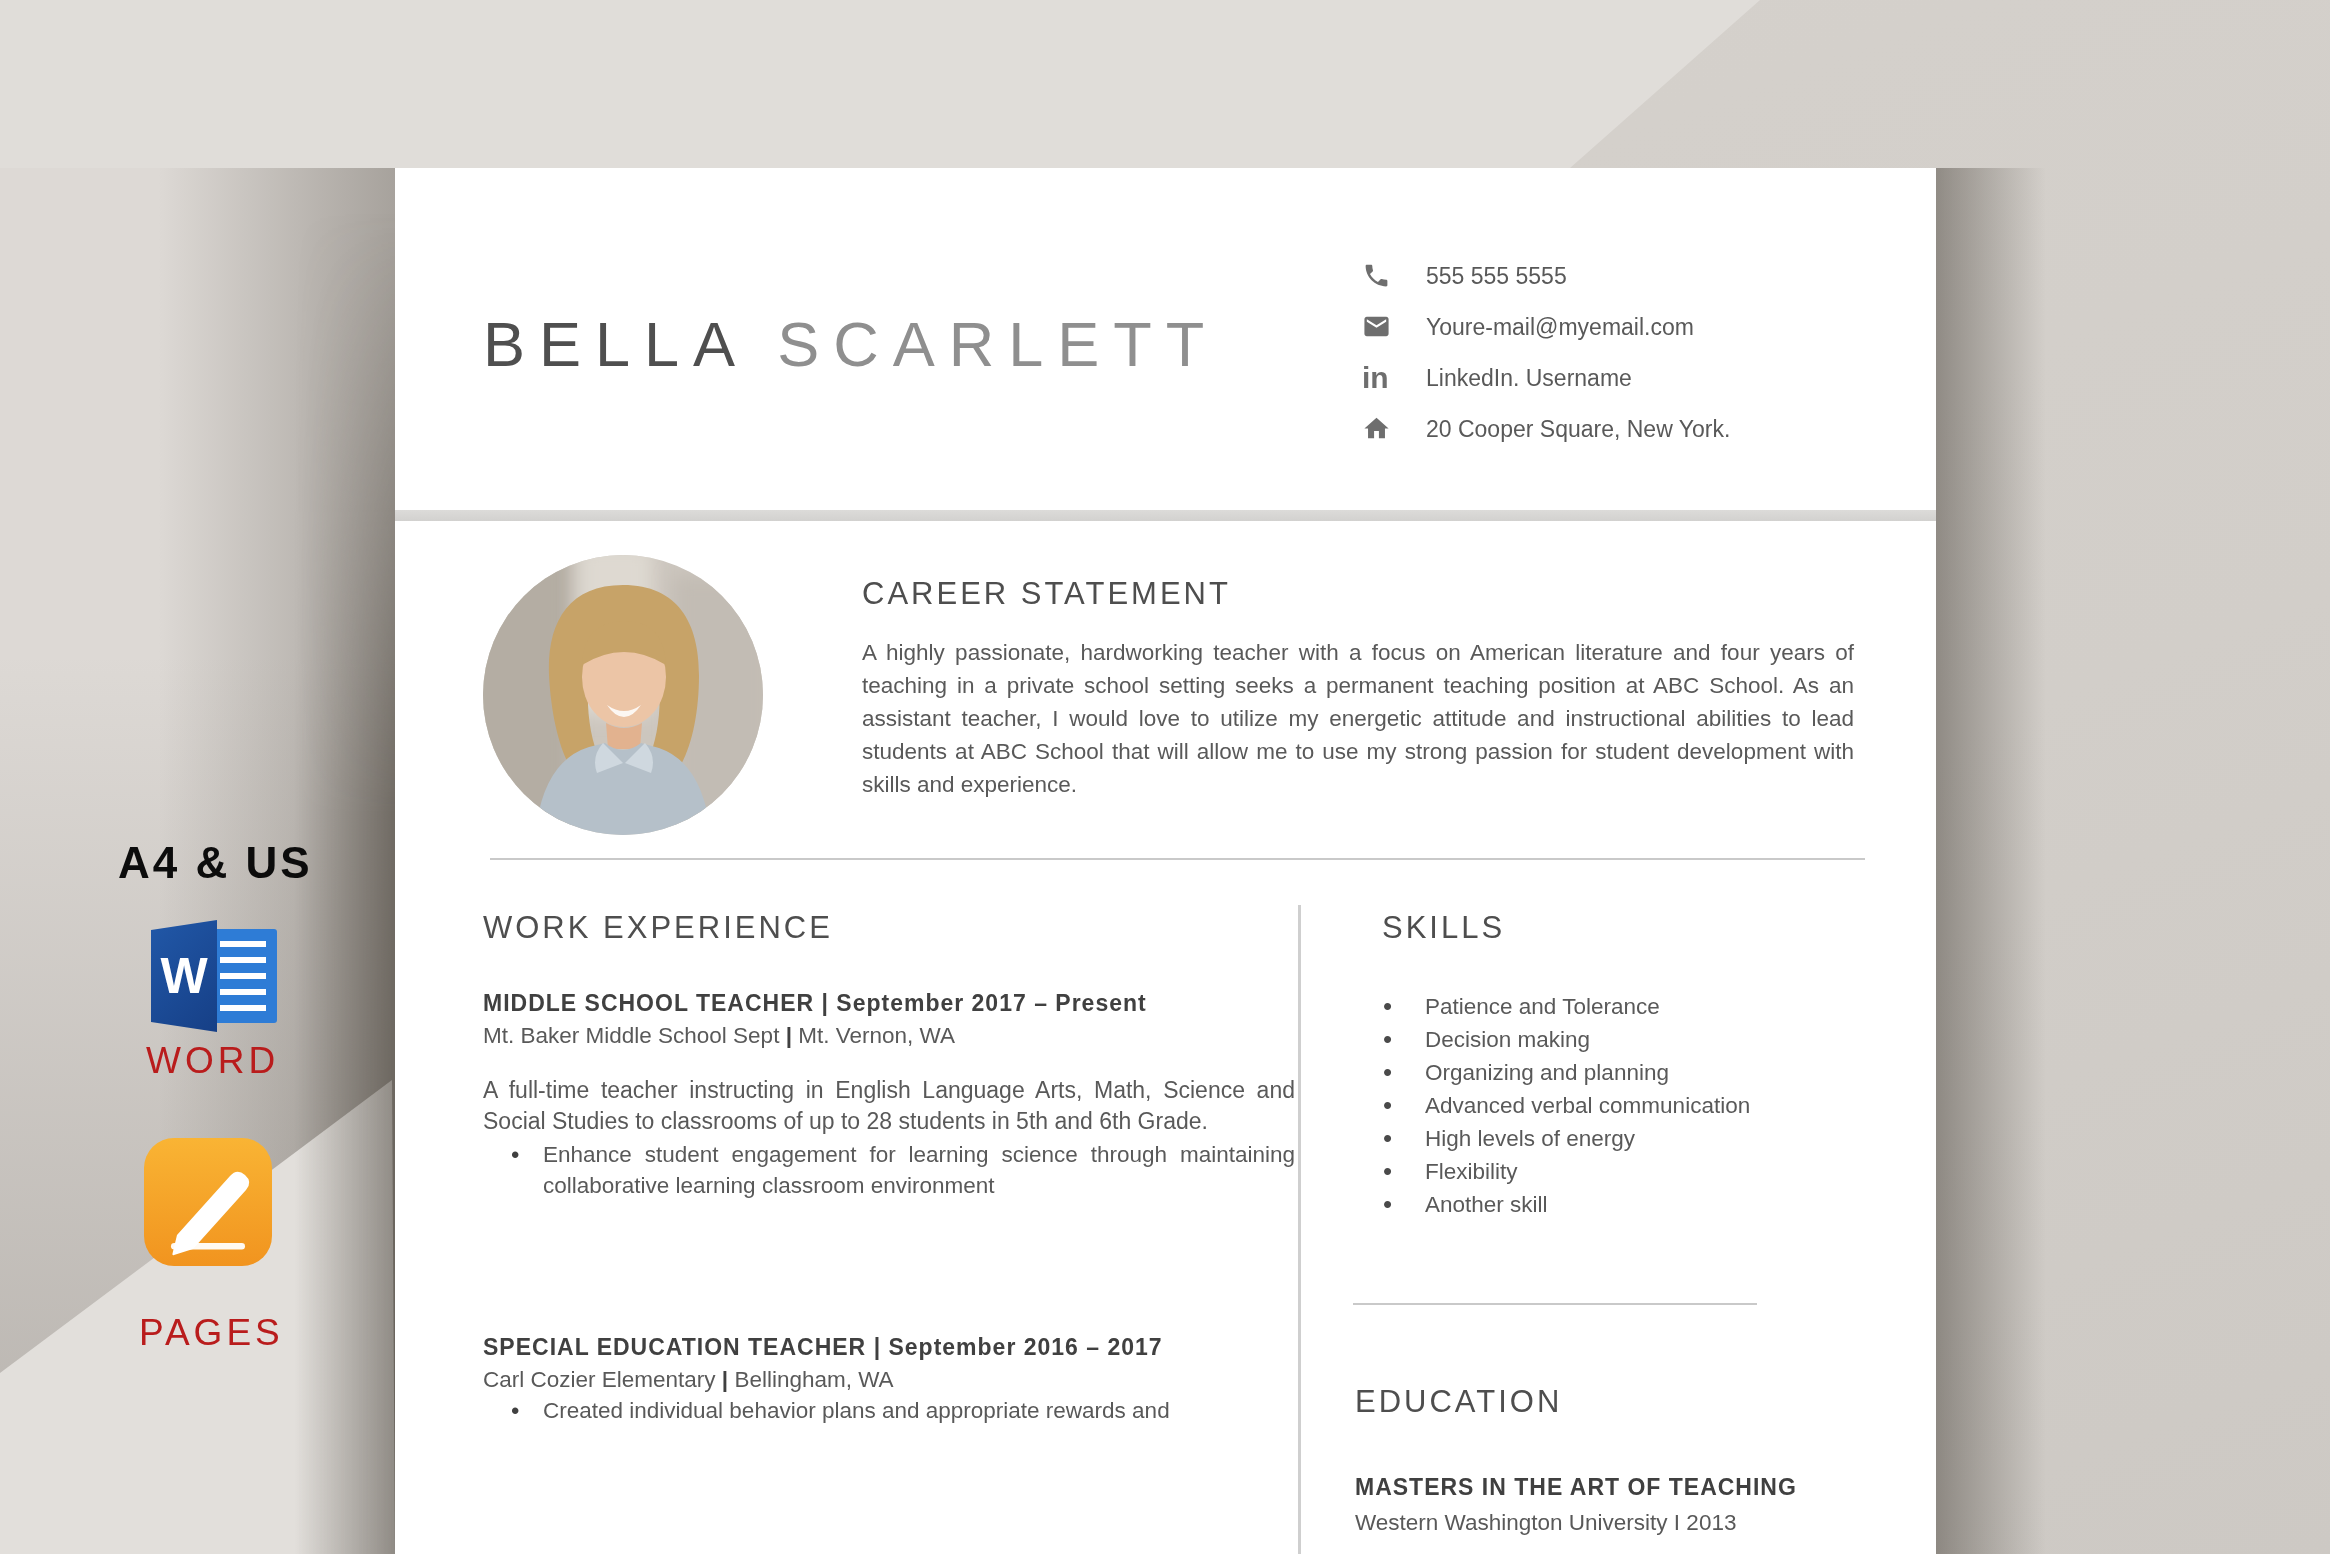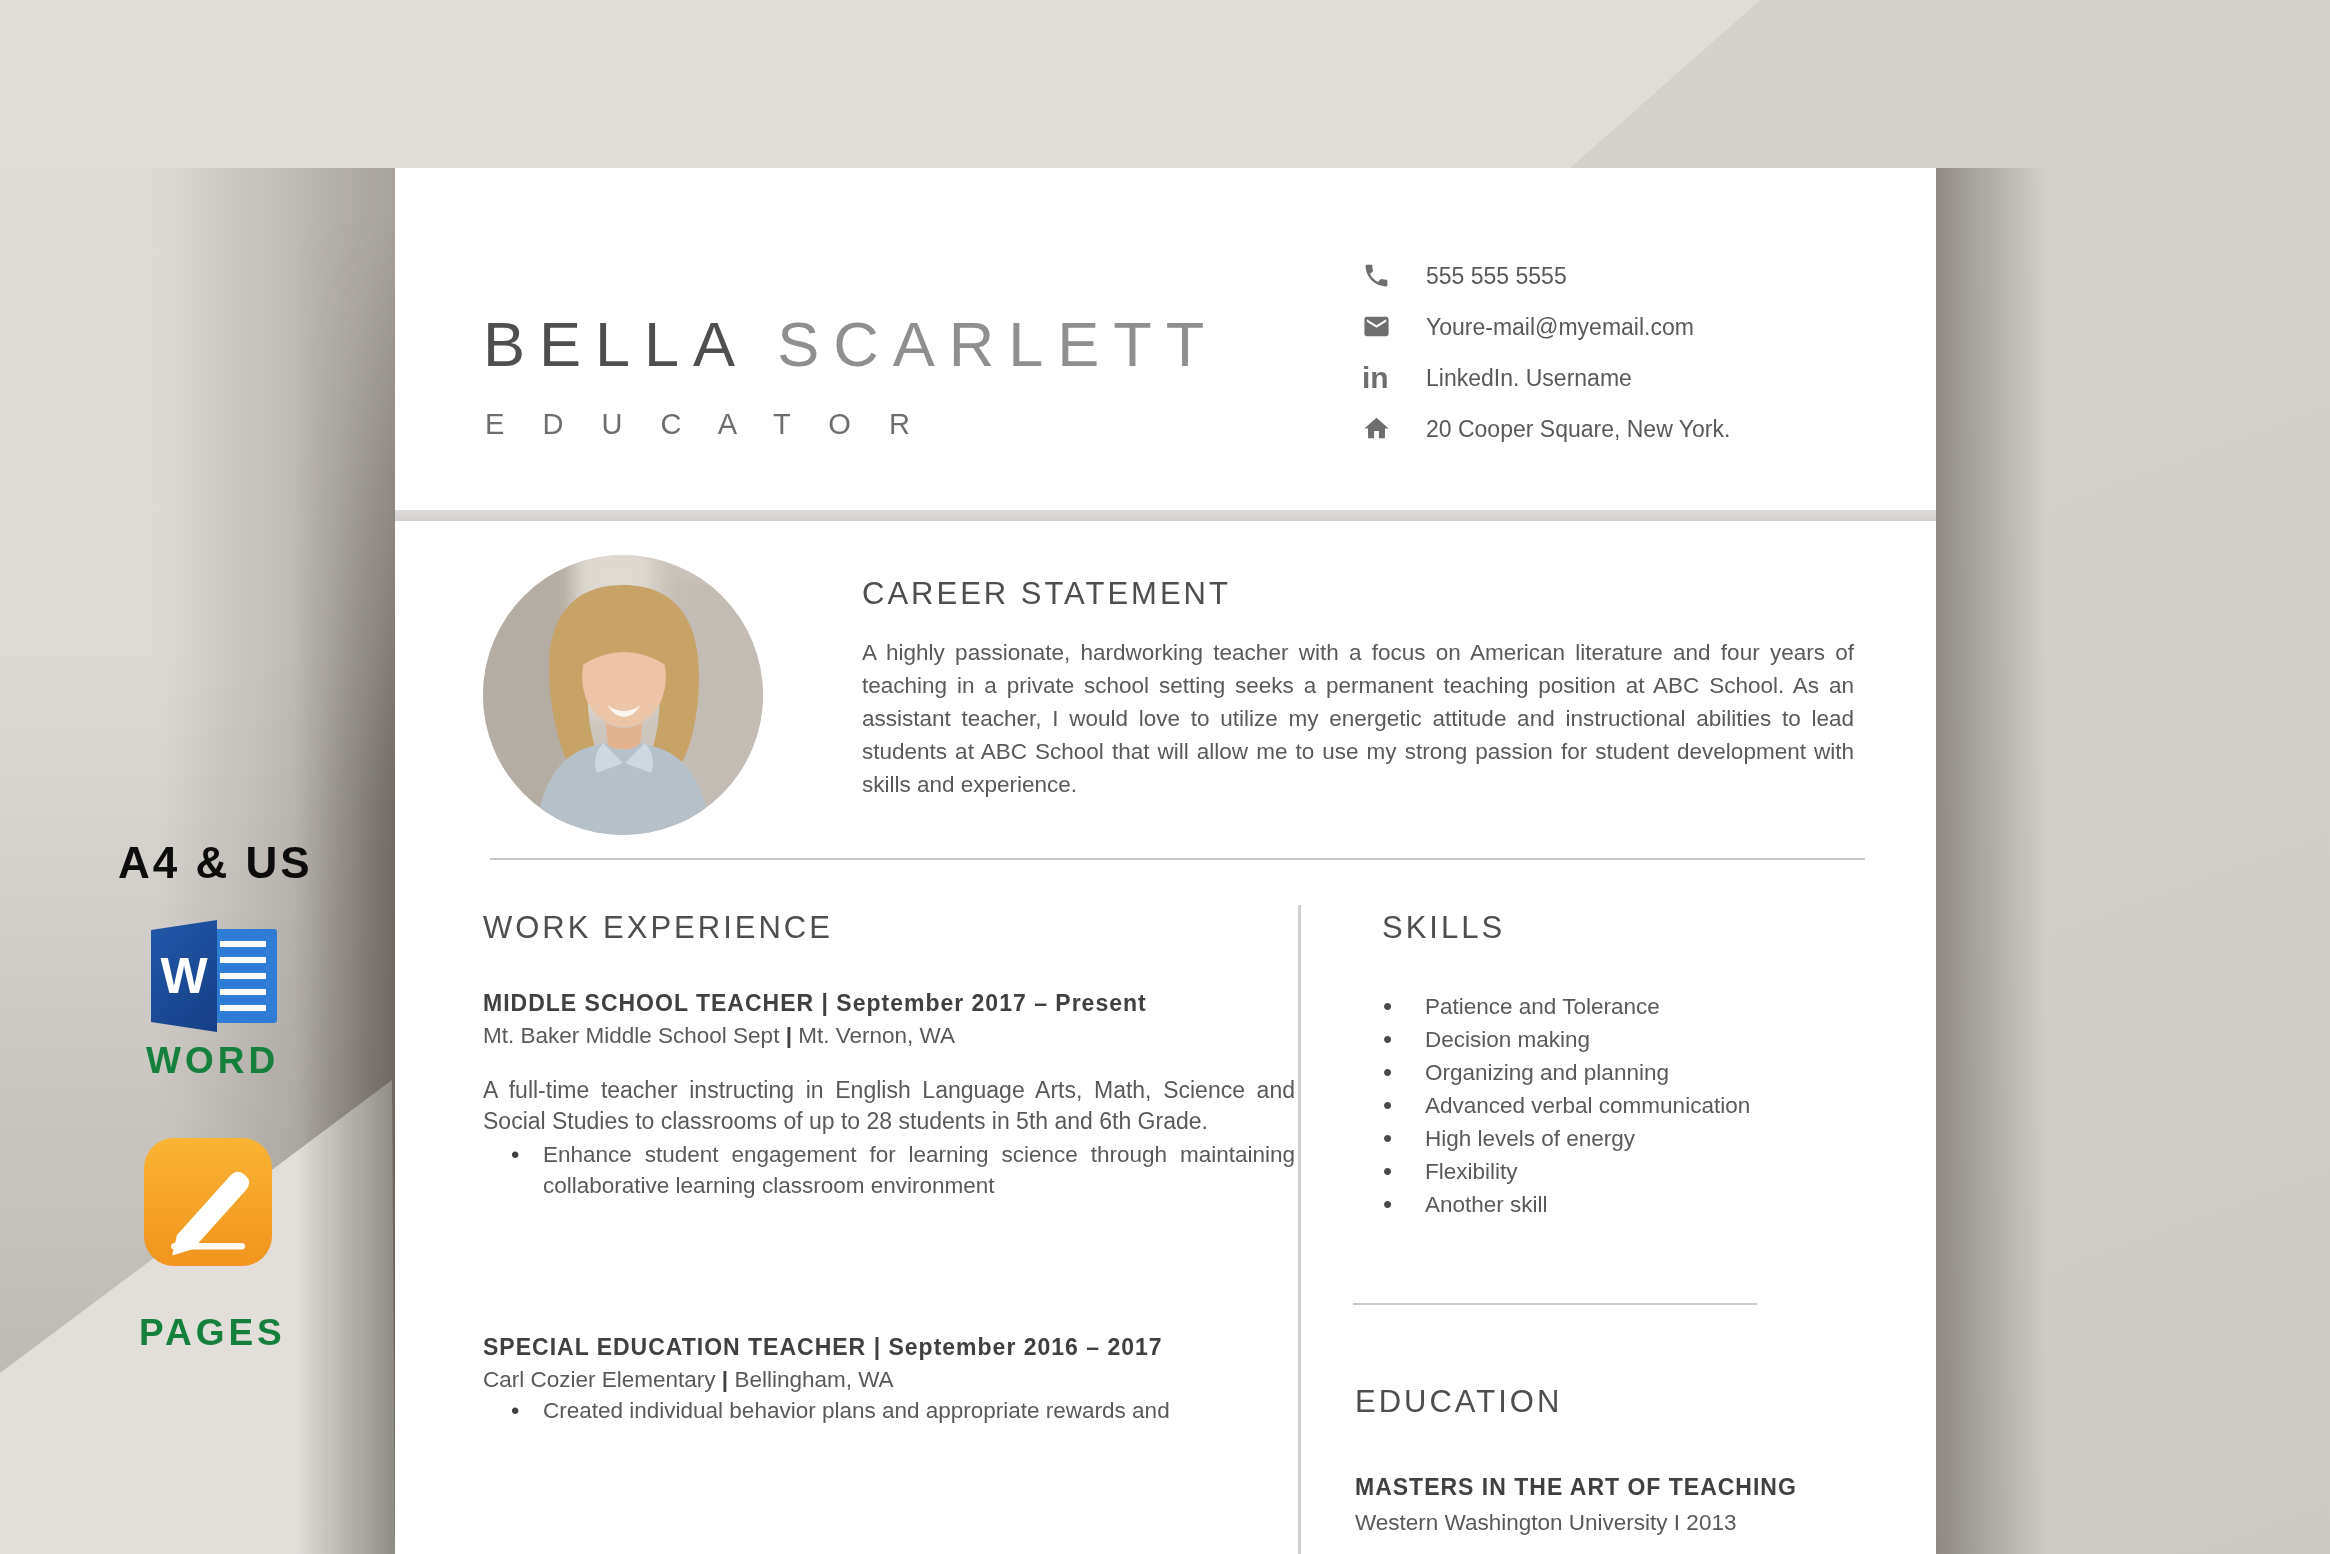--- a/index.html
+++ b/index.html
@@ -34,21 +34,21 @@
     background:linear-gradient(to left, rgba(62,56,48,.50), rgba(62,56,48,0));
     -webkit-mask-image:linear-gradient(to bottom, transparent 0, #000 45%);
     mask-image:linear-gradient(to bottom, transparent 0, #000 45%);
   }
   
   .badge-size{
     position:absolute;left:118px;top:838px;width:260px;
     font-size:44px;font-weight:700;letter-spacing:3px;color:#0c0c0c;
   }
   .badge-label{
-    position:absolute;font-size:37px;font-weight:700;letter-spacing:4px;color:#15803d;
+    position:absolute;font-size:37px;font-weight:400;letter-spacing:4px;color:#b91c1c;
   }
   .badge-word-label{left:146px;top:1040px;}
   .badge-pages-label{left:139px;top:1312px;}
   .word-icon{position:absolute;left:151px;top:920px;width:128px;height:112px;}
   .word-icon .page{
     position:absolute;left:58px;top:9px;width:68px;height:94px;border-radius:3px;
     background:#2e7cd6;
     background-image:repeating-linear-gradient(to bottom, #fff 0 6px, rgba(255,255,255,0) 6px 16px);
     background-size:46px 76px;background-position:11px 12px;background-repeat:no-repeat;
   }
@@ -159,21 +159,20 @@
       <path d="M33 97 L86 38 q7-8 15-1 q8 7 1 15 L49 111 l-19 6 q-2 1-1.5-1.5 Z"></path>
       <rect x="27" y="105" width="74" height="6.5" rx="3.2" opacity="0.95"></rect>
     </g>
   </svg>
 </div>
 <div class="badge-label badge-pages-label">PAGES</div>
 
 <div class="paper">
 
   <div class="name"><span>BELLA</span> <span class="last">SCARLETT</span></div>
-  <div class="role">E D U C A T O R</div>
 
   <div class="contact">
     <div class="contact-row">
       <span class="cicon">
         <svg viewBox="0 0 24 24">
             <path d="M6.62 10.79c1.44 2.83 3.76 5.14 6.59 6.59l2.2-2.2c.27-.27.67-.36 1.02-.24 1.12.37 2.33.57 3.57.57.55 0 1 .45 1 1V20c0 .55-.45 1-1 1-9.39 0-17-7.61-17-17 0-.55.45-1 1-1h3.5c.55 0 1 .45 1 1 0 1.25.2 2.45.57 3.57.11.35.03.74-.25 1.02l-2.2 2.2z"></path>
           </svg>
       </span>
       <span class="ctext">555 555 5555</span>
     </div>

